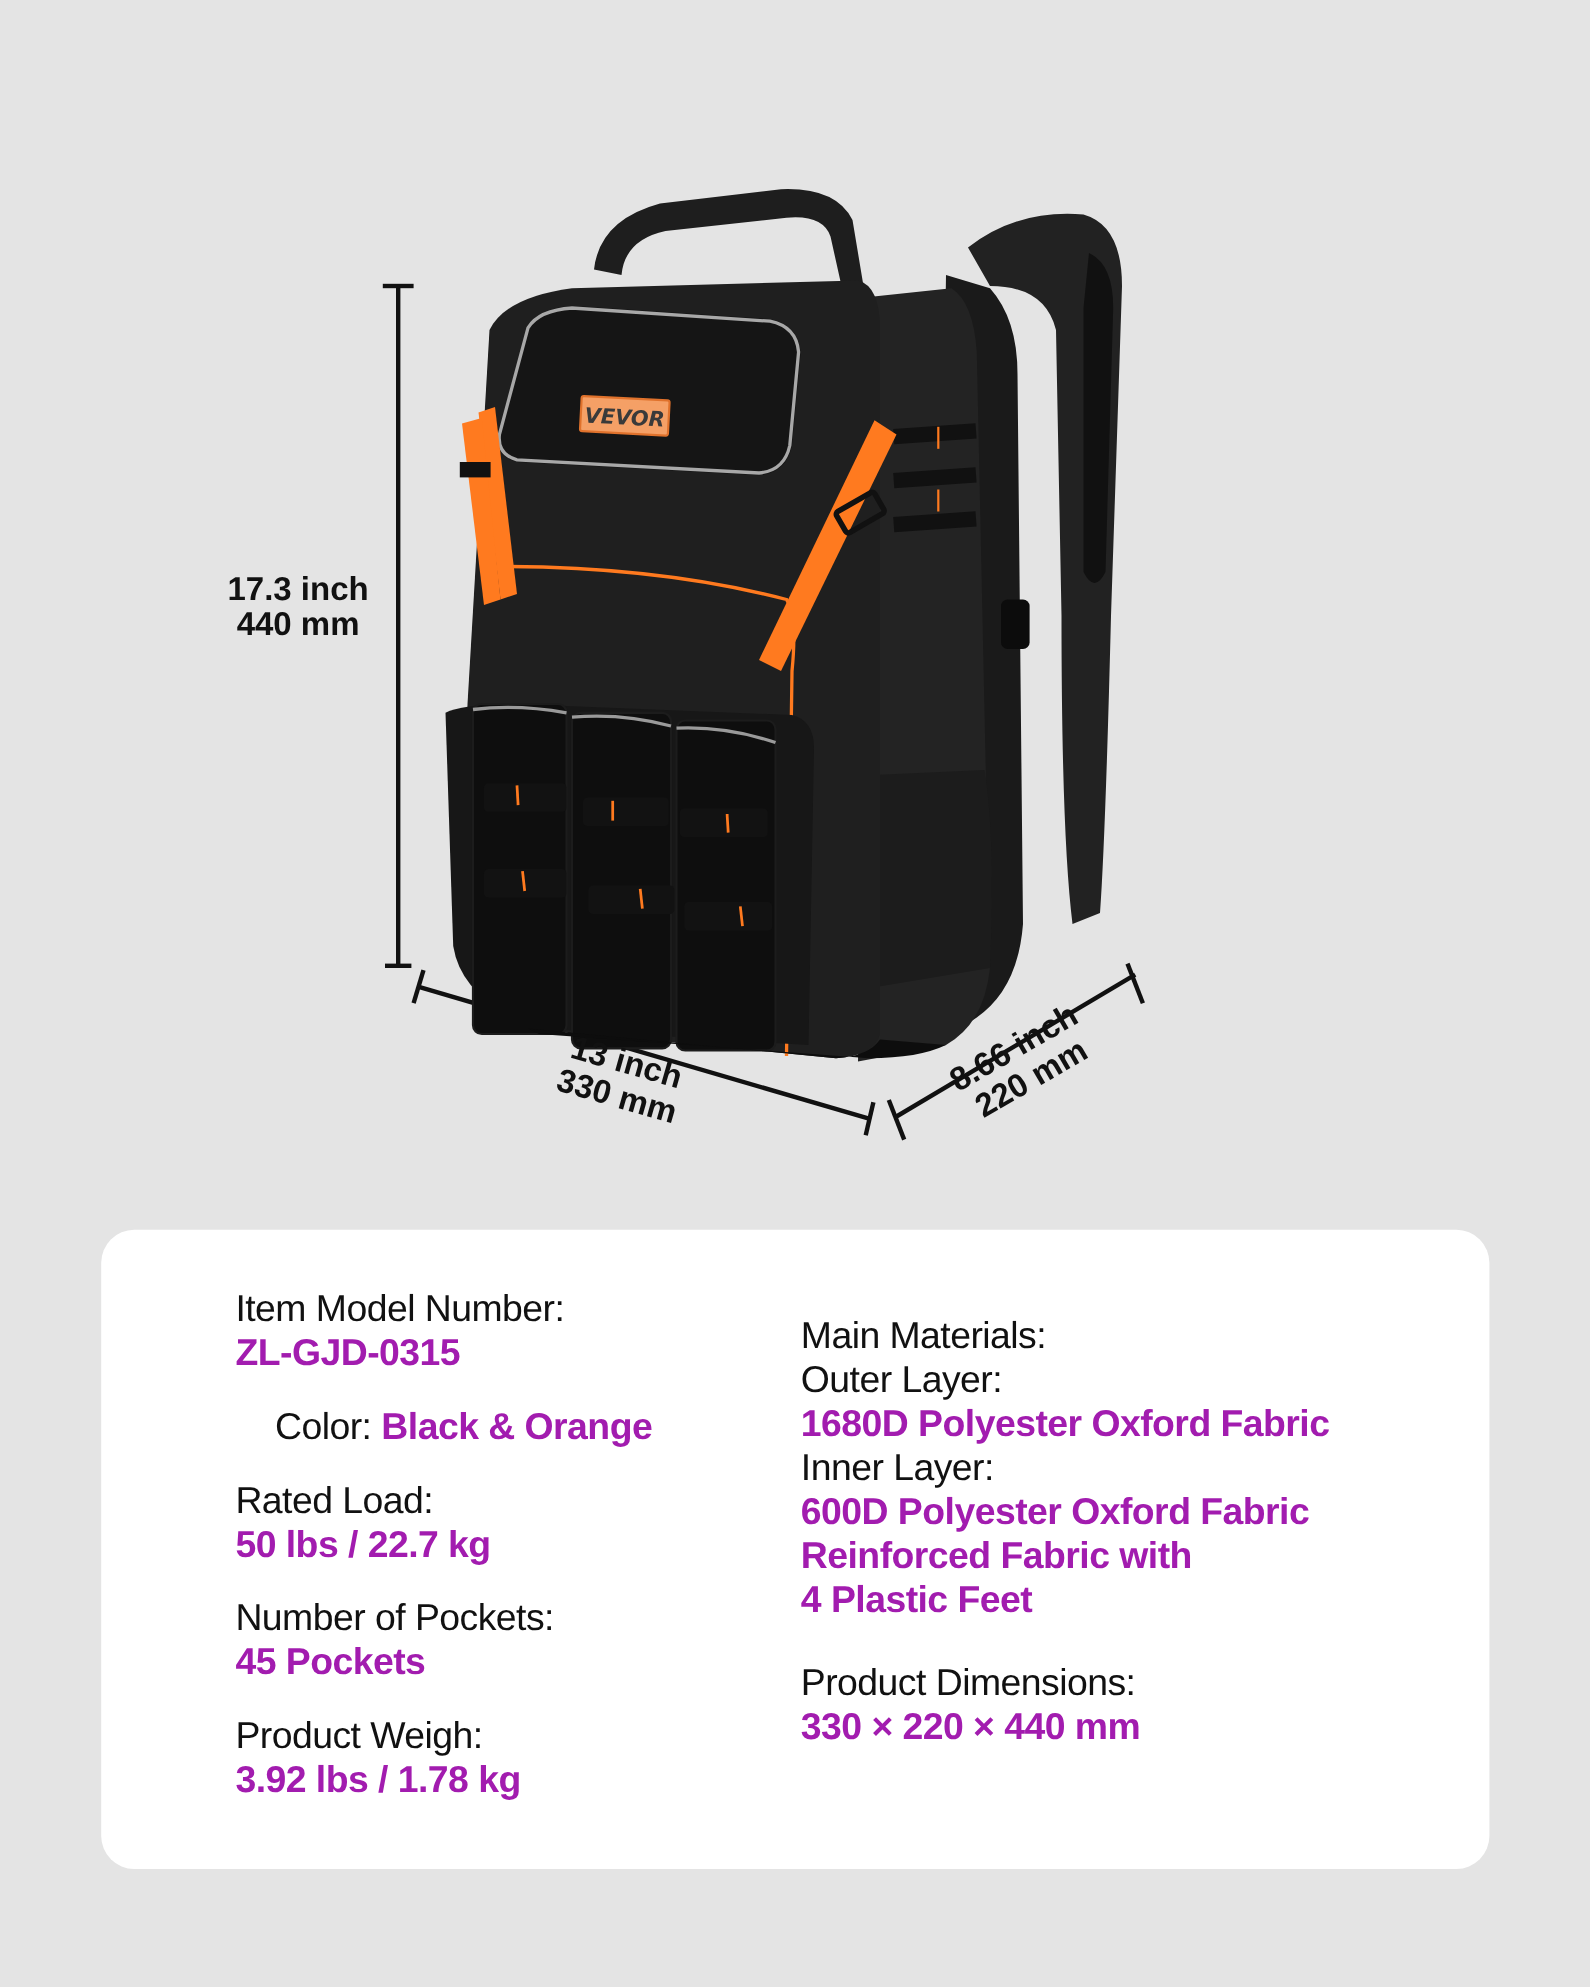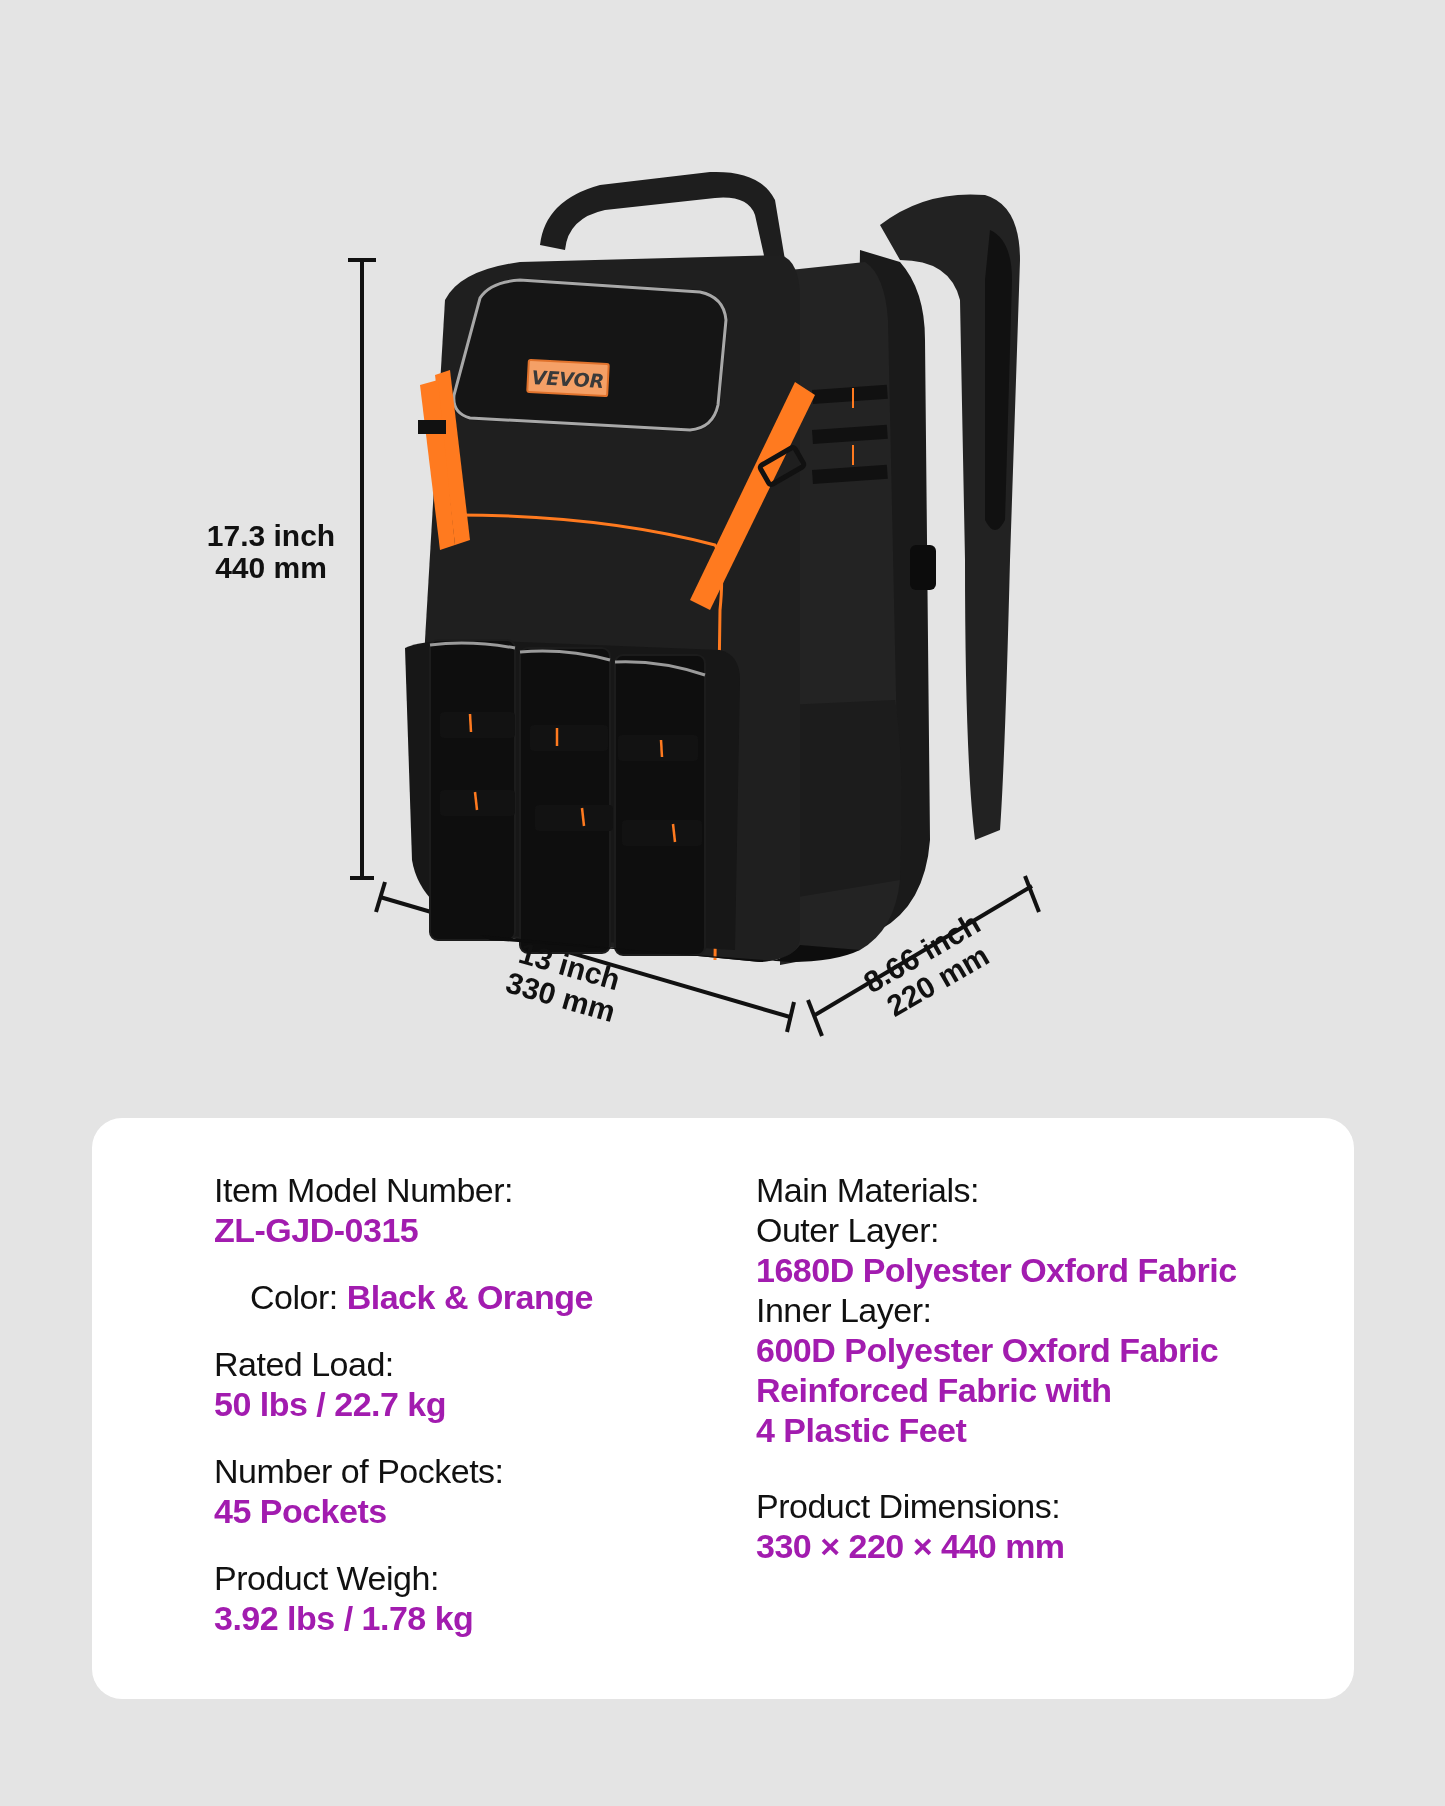--- a/index.html
+++ b/index.html
@@ -20,21 +20,21 @@
     .dim-height { left: 196px; top: 520px; width: 150px; }
     .dim-width { left: 485px; top: 950px; width: 160px; transform: rotate(16deg); transform-origin: center; }
     .dim-depth { left: 850px; top: 935px; width: 160px; transform: rotate(-30deg); transform-origin: center; }
 
     .card {
       position: absolute; left: 92px; top: 1118px; width: 1262px; height: 581px;
       background: #ffffff; border-radius: 30px;
     }
     .col { position: absolute; top: 52px; }
     .col-left { left: 122px; width: 480px; }
-    .col-right { left: 664px; width: 600px; }
+    .col-right { left: 636px; width: 600px; margin-top: 24px; }
     .spec-label, .spec-value {
       font-size: 34px; line-height: 40px; white-space: nowrap;
       font-family: "Liberation Sans", sans-serif;
     }
     .spec-label { color: #111; font-weight: 400; letter-spacing: -0.5px; }
     .spec-value { color: #a21caf; font-weight: 700; letter-spacing: -0.5px; }
     .group { margin-bottom: 27px; }
     .inline { display: flex; gap: 9px; margin-left: 36px; }
     .gap-big { height: 36px; }
   </style>

